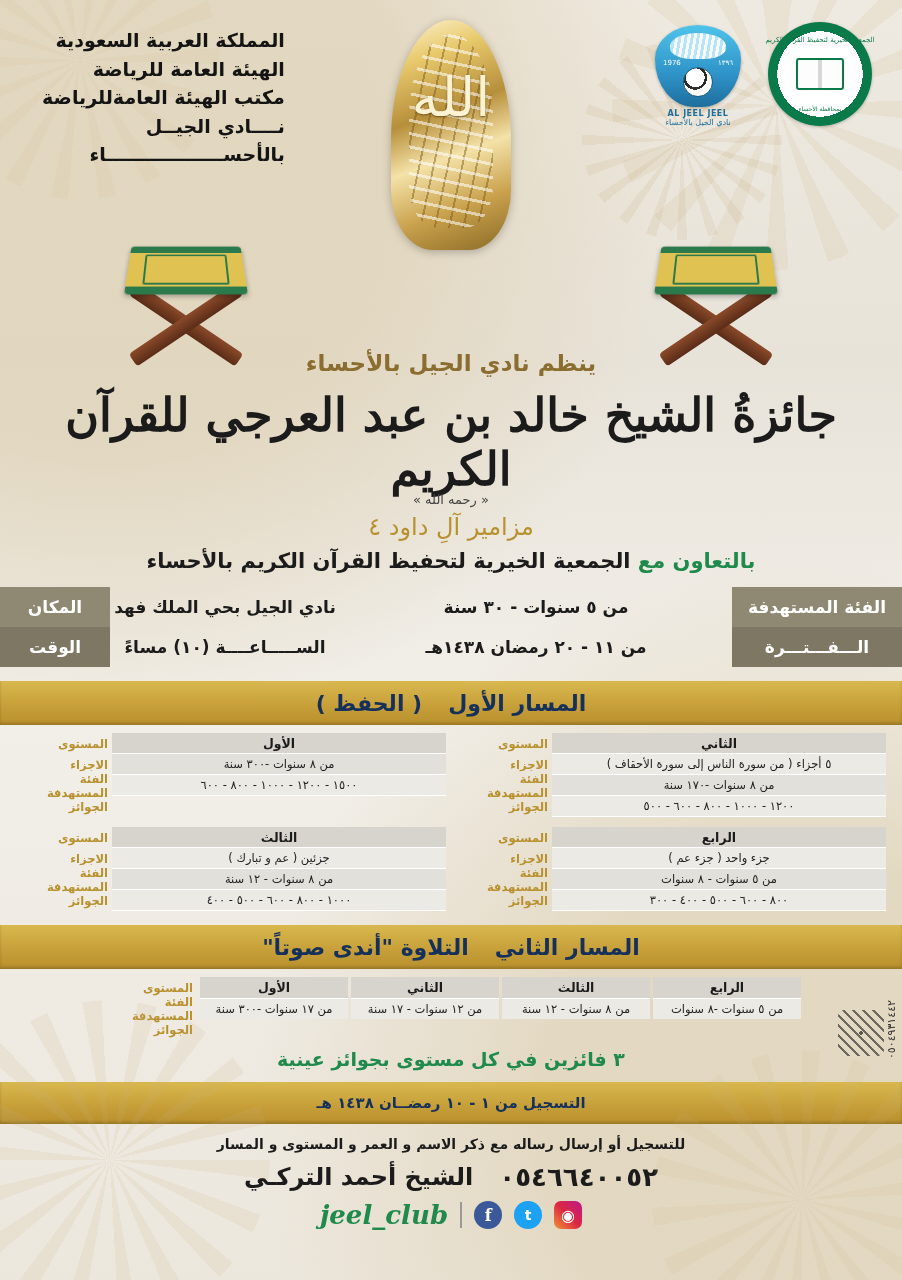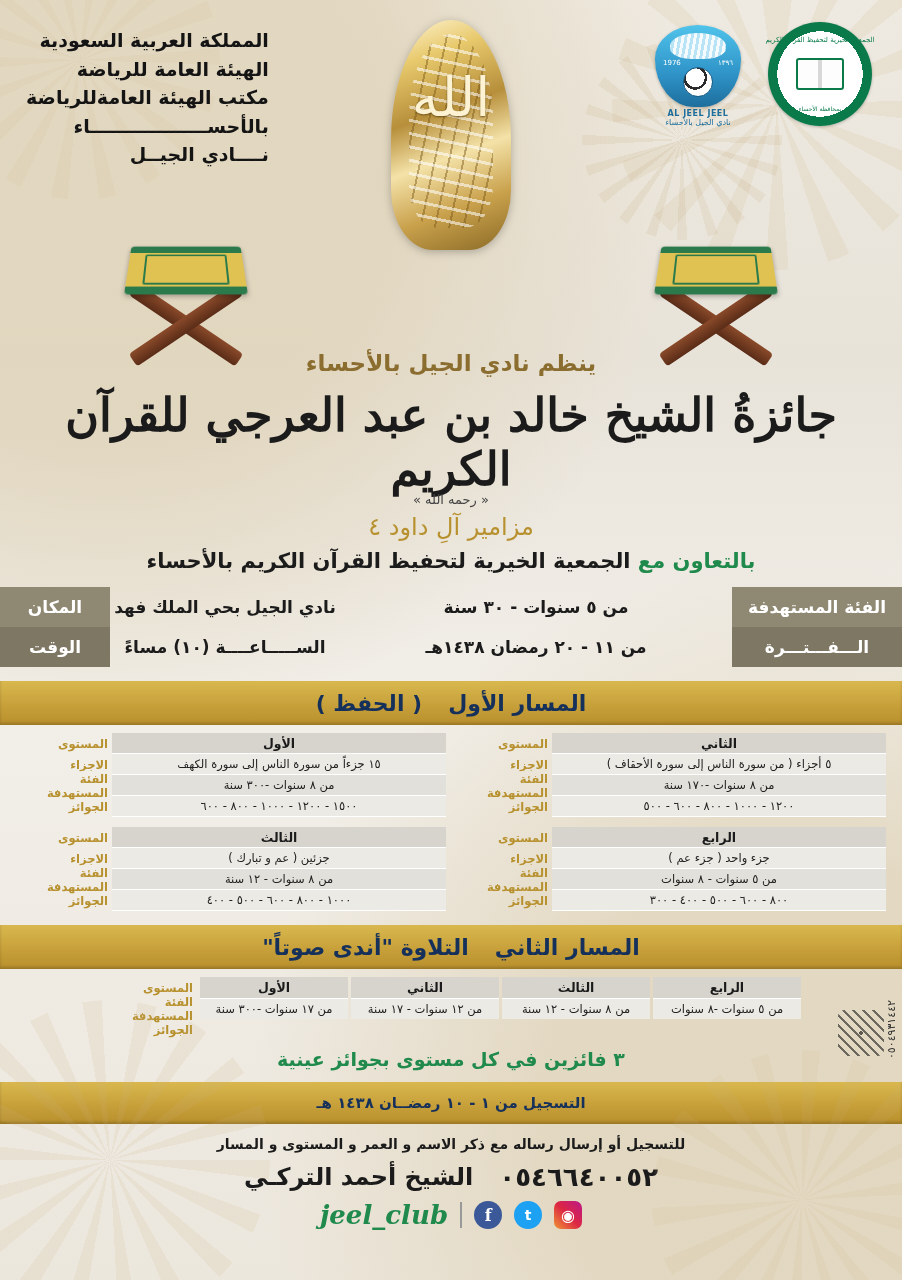--- a/index.html
+++ b/index.html
@@ -124,21 +124,21 @@
     font-size:54px; color:#fdf3d2; text-shadow: 0 1px 2px rgba(90,64,12,.8);
     white-space:nowrap;
   }
 
   .org-block {
     position:absolute; top:26px; right:auto; left:26px;
     text-align:left; direction:rtl; color:#1e1e1e;
   }
   .org-block div {
     font-size:19px; font-weight:bold; line-height:1.5; letter-spacing:.5px;
-    text-align:right; color:#141414;
+    text-align:right; color:#141414;margin-left:16px;
   }
 
   
   .rehl { position:absolute; top:238px; width:180px; height:100px; }
   .rehl-right { right:96px; }
   .rehl-left  { left:96px; }
   .rehl .x1, .rehl .x2 {
     position:absolute; bottom:0; width:128px; height:15px; border-radius:4px;
     background: linear-gradient(180deg,#8a4a2a,#5a2c17);
   }
@@ -337,22 +337,22 @@
 
     <div class="gold-calligraphy">
       <div class="flame"></div>
       <div class="glyph">الله</div>
     </div>
 
     <div class="org-block">
       <div>المملكة العربية السعودية</div>
       <div>الهيئة العامة للرياضة</div>
       <div>مكتب الهيئة العامةللرياضة</div>
+      <div>نــــادي الجيــل</div>
       <div>بالأحســــــــــــــــــاء</div>
-      <div>نــــادي الجيــل</div>
     </div>
 
     <div class="rehl rehl-right">
       <div class="x1"></div>
       <div class="x2"></div>
       <div class="quran"></div>
     </div>
     <div class="rehl rehl-left">
       <div class="x1"></div>
       <div class="x2"></div>
@@ -405,21 +405,20 @@
           <div>المستوى</div>
           <div>الاجزاء</div>
           <div>الفئة المستهدفة</div>
           <div>الجوائز</div>
         </div>
       </div>
 
       <div class="level-card">
         <div class="vals">
           <div class="hd">الأول</div>
-          <div class="r1">١٥ جزءاً من سورة الناس إلى سورة الكهف</div>
           <div class="r2">من ٨ سنوات -٣٠٠ سنة</div>
           <div class="r3">١٥٠٠ - ١٢٠٠ - ١٠٠٠ - ٨٠٠ - ٦٠٠</div>
         </div>
         <div class="keys">
           <div>المستوى</div>
           <div>الاجزاء</div>
           <div>الفئة المستهدفة</div>
           <div>الجوائز</div>
         </div>
       </div>

